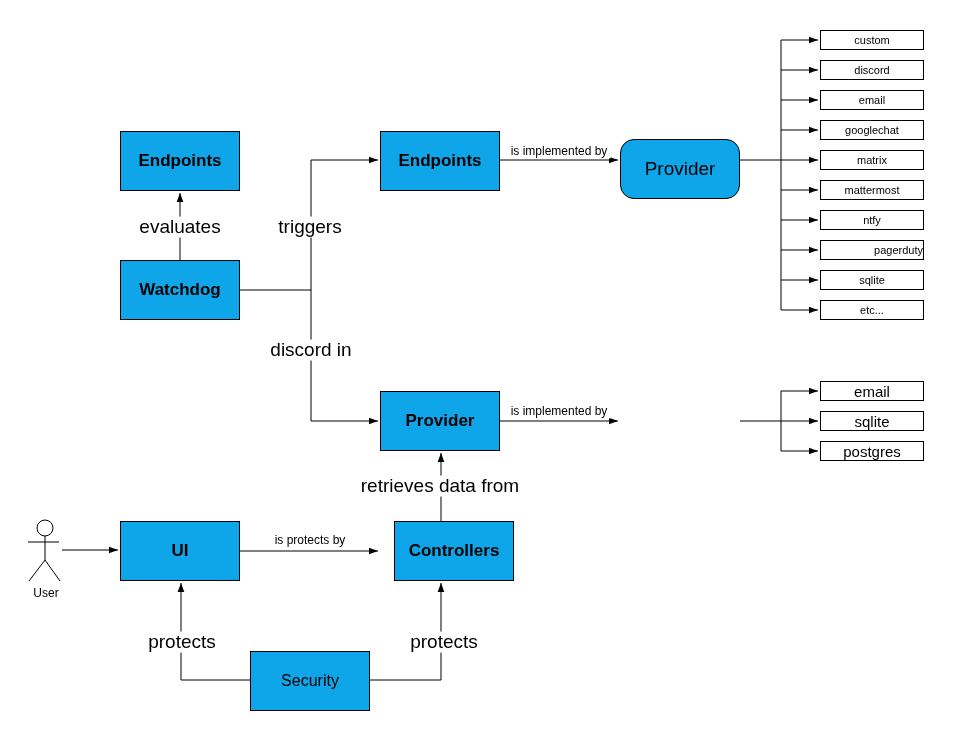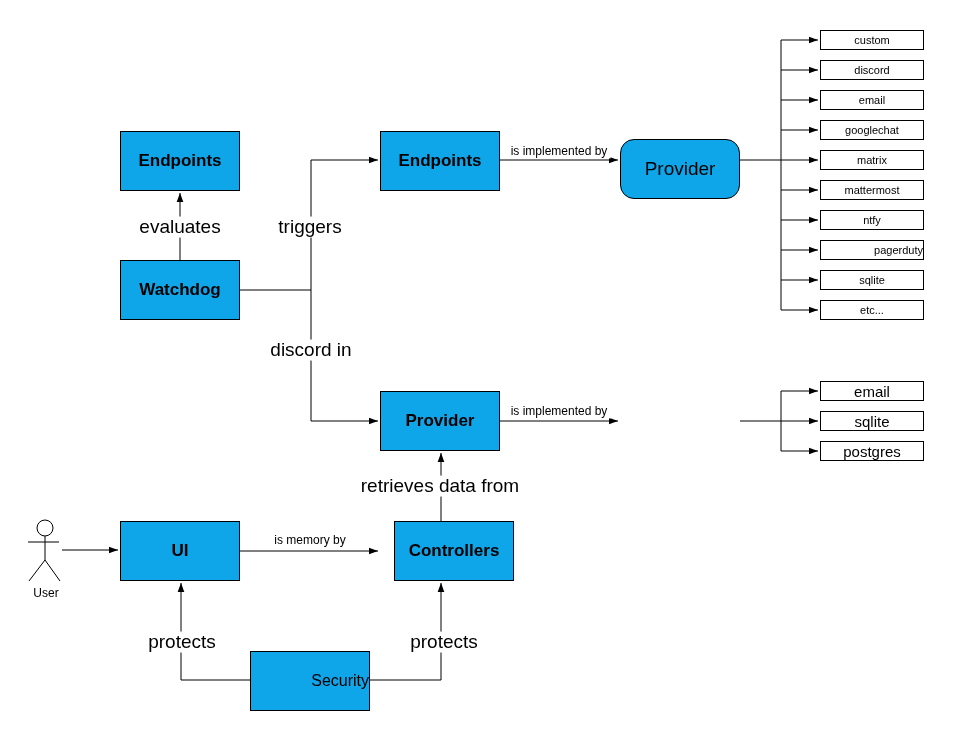--- a/index.html
+++ b/index.html
@@ -145,21 +145,21 @@
   </div>
   <div class="node" style="left:380px; top:391px;">
     <span>Provider</span>
   </div>
   <div class="node" style="left:120px; top:521px;">
     <span>UI</span>
   </div>
   <div class="node" style="left:382px; top:521px;margin-left:12px;">
     <span>Controllers</span>
   </div>
-  <div class="node mid" style="left:250px; top:651px;justify-content:flex-end;">
+  <div class="node mid" style="left:250px; top:651px;">
     <span>Security</span>
   </div>
 
   <div class="leaf" style="top:30px;">
       <span>custom</span>
     </div>
   <div class="leaf" style="top:60px;">
       <span>discord</span>
     </div>
   <div class="leaf" style="top:90px;">
@@ -196,19 +196,19 @@
   <div class="leaf big" style="top:441px;">
       <span>postgres</span>
     </div>
 
   <div class="edge-label" style="left:180px; top:227px;">evaluates</div>
   <div class="edge-label" style="left:310px; top:227px;">triggers</div>
   <div class="edge-label" style="left:311px; top:350px;">discord in</div>
   <div class="edge-label small" style="left:559px; top:152px;">is implemented by</div>
   <div class="edge-label small" style="left:559px; top:412px;">is implemented by</div>
   <div class="edge-label" style="left:440px; top:486px;">retrieves data from</div>
-  <div class="edge-label small" style="left:310px; top:541px;">is memory by</div>
+  <div class="edge-label small" style="left:310px; top:541px;">is protects by</div>
   <div class="edge-label" style="left:182px; top:642px;">protects</div>
   <div class="edge-label" style="left:444px; top:642px;">protects</div>
 
   <div class="actor-label" style="left:46px; top:586px;text-align:center;">User</div>
 
 </div>
 
 </body></html>

